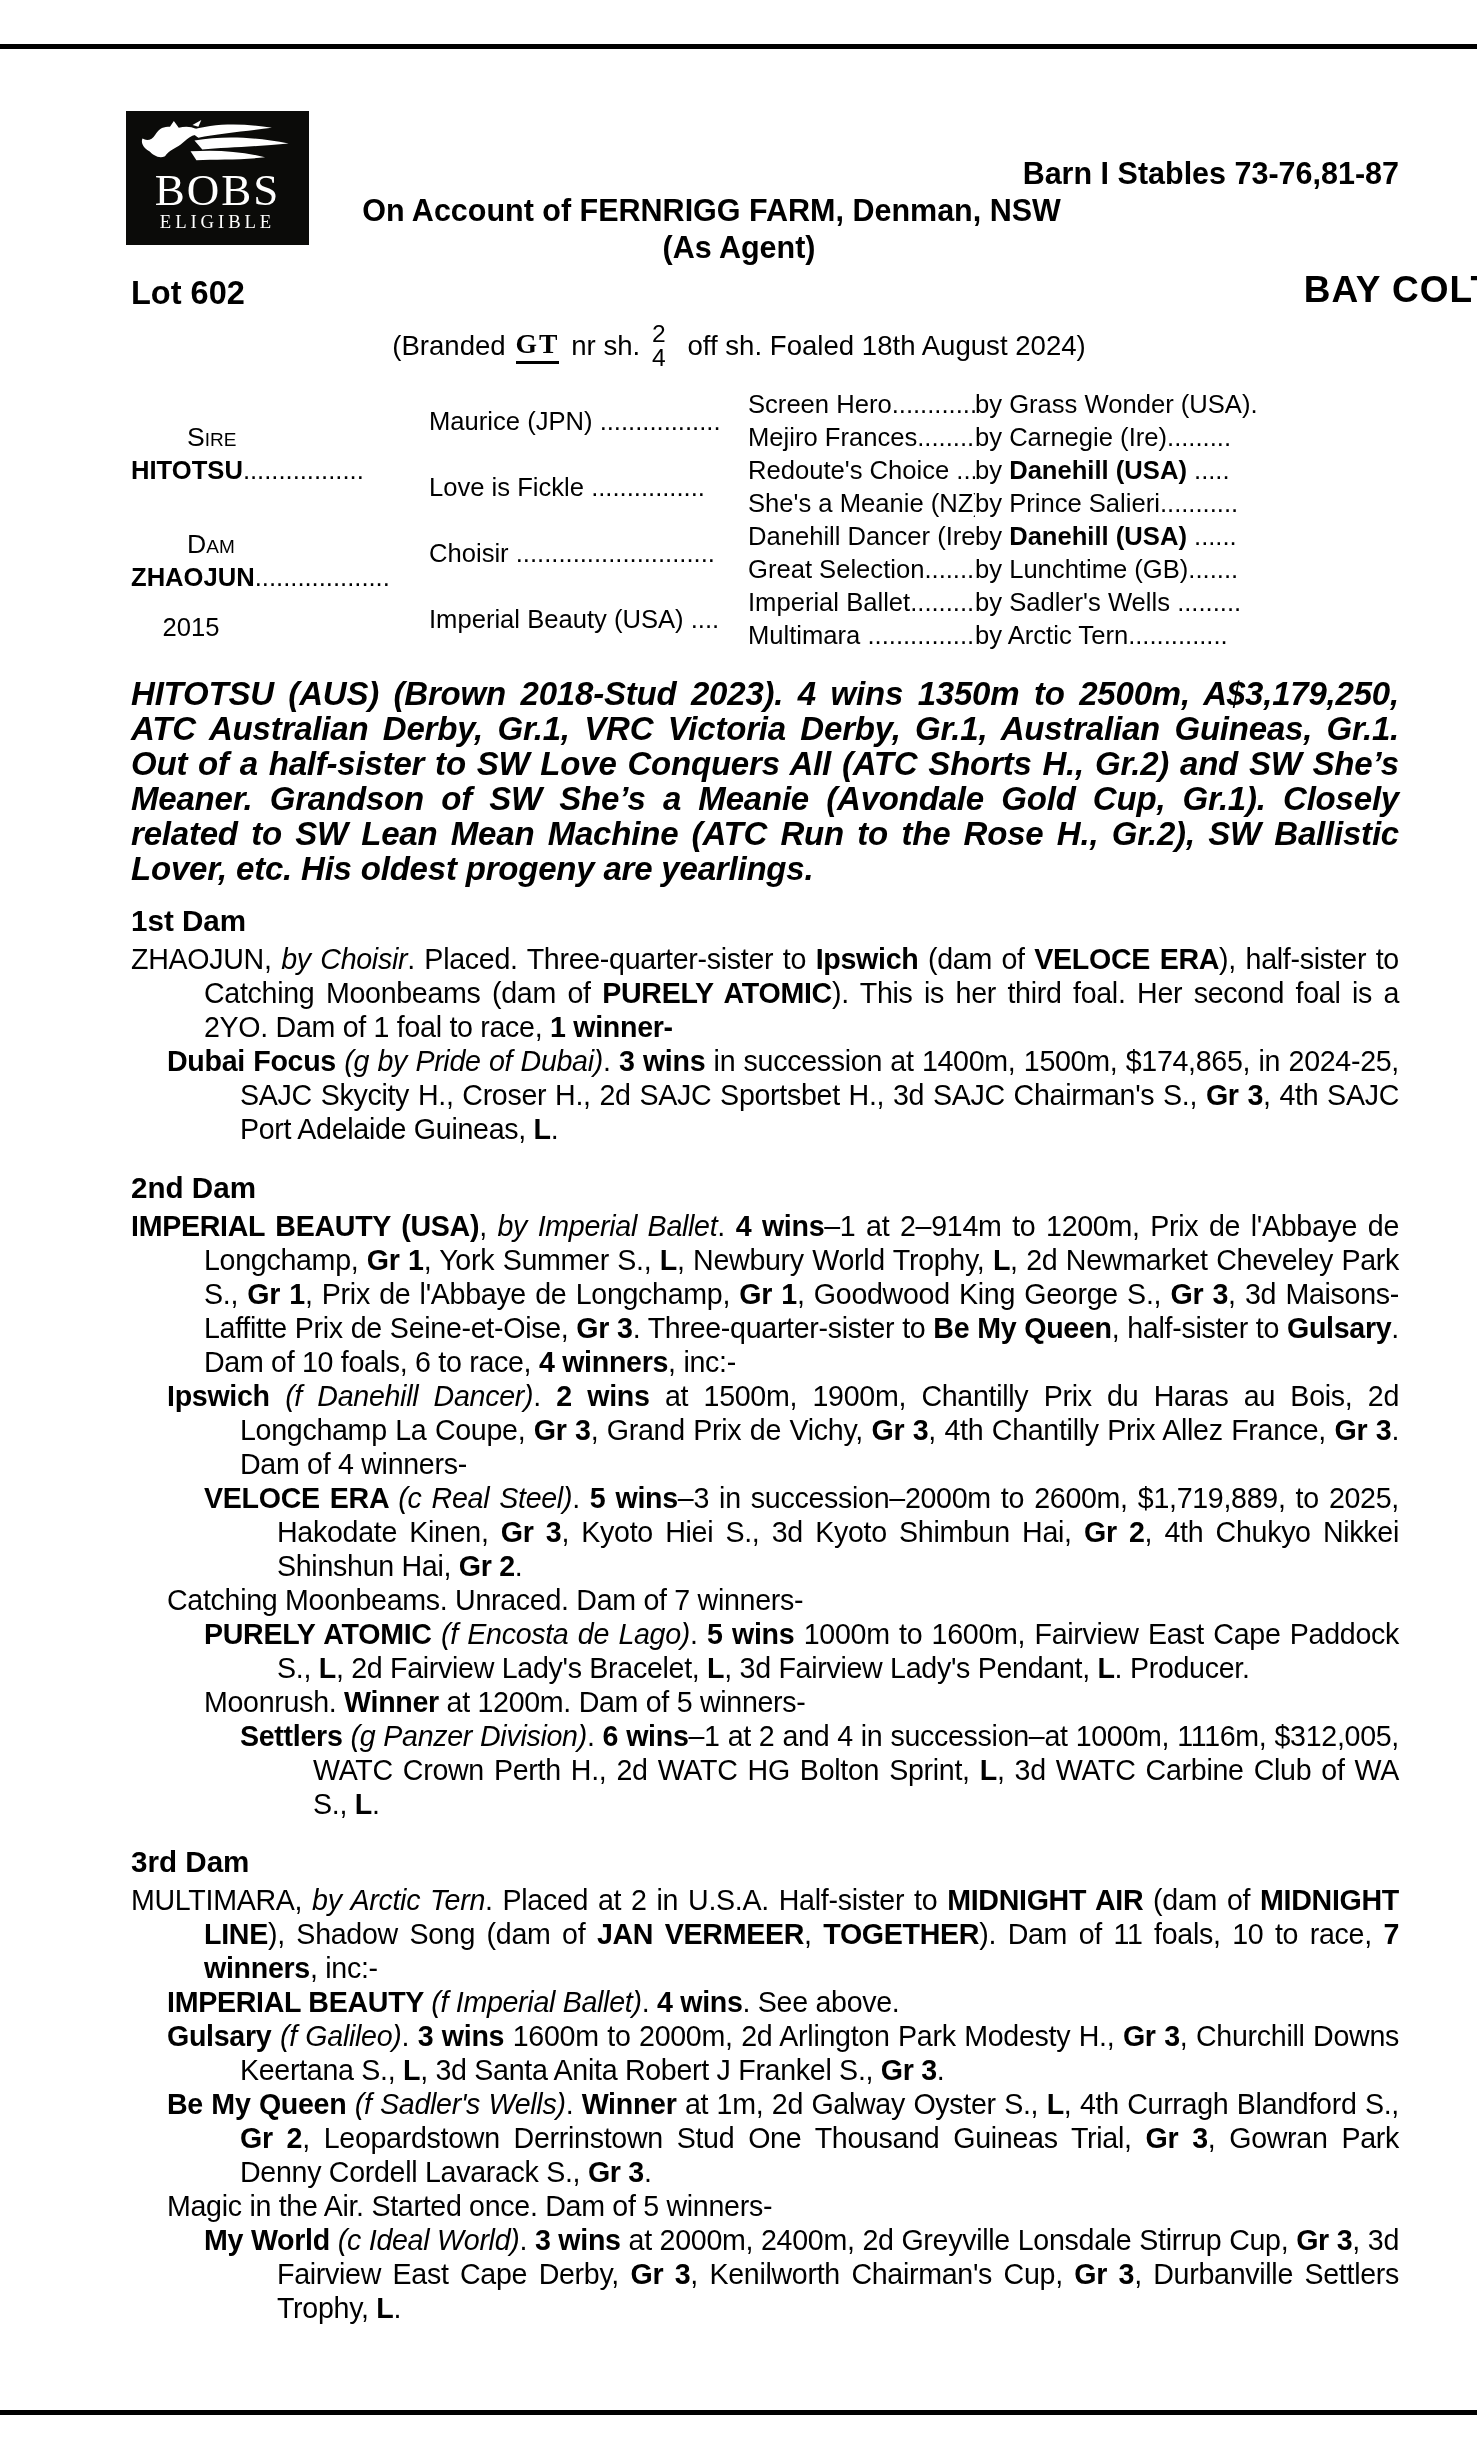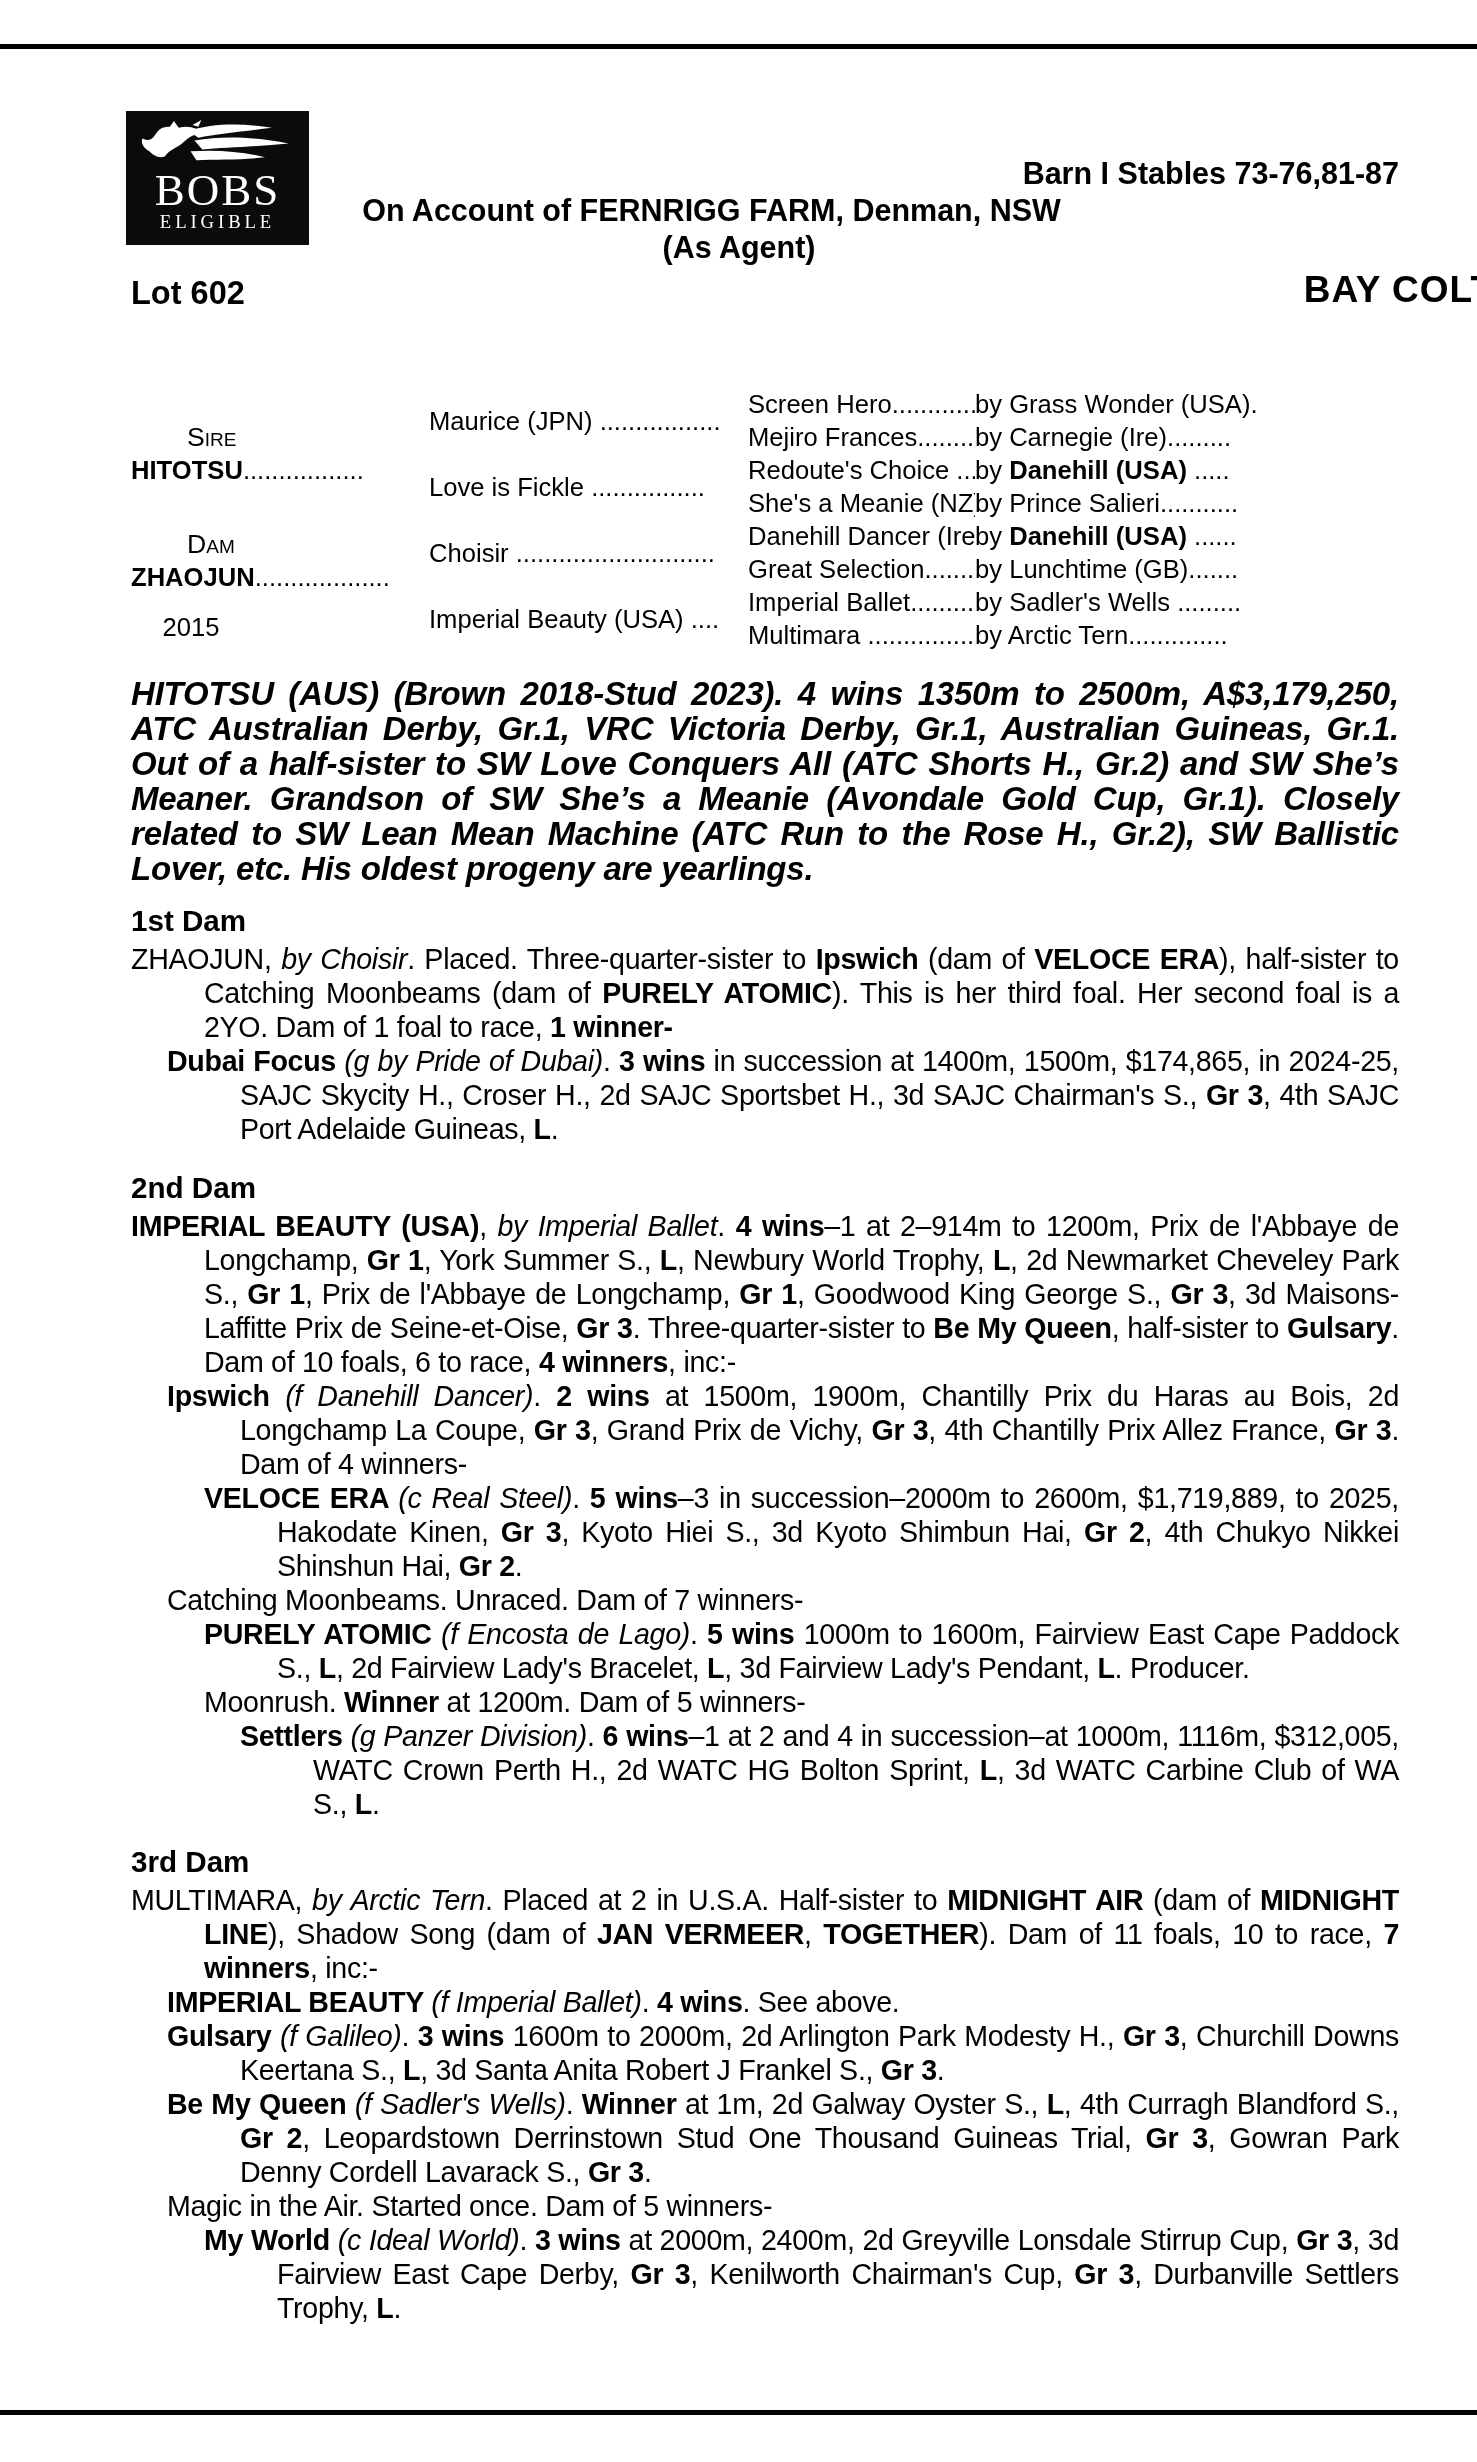--- a/index.html
+++ b/index.html
@@ -105,20 +105,30 @@
     <div class="logo-eligible">ELIGIBLE</div>
   </div>
 
   <div class="barn">Barn I Stables 73-76,81-87</div>
   <div class="account">On Account of FERNRIGG FARM, Denman, NSW</div>
   <div class="agent">(As Agent)</div>
 
   <div class="lot">Lot 602</div>
   <div class="title">BAY COLT</div>
 
+  <div class="brand-line">
+    <span class="sp">(Branded</span>
+    <span class="brand">GT</span>
+    <span>nr sh.</span>
+    <span class="frac">
+      <span>2</span>
+      <span>4</span>
+    </span>
+    <span>off sh. Foaled 18th August 2024)</span>
+  </div>
 
   <div class="content">
 
     <div class="pedigree">
       <div class="ped-gen1 ped-sire">
         <div class="ped-label">Sire</div>
         <div><span class="s-b">HITOTSU</span><span>.................</span></div>
       </div>
       <div class="ped-gen1 ped-dam">
         <div class="ped-label">Dam</div>

